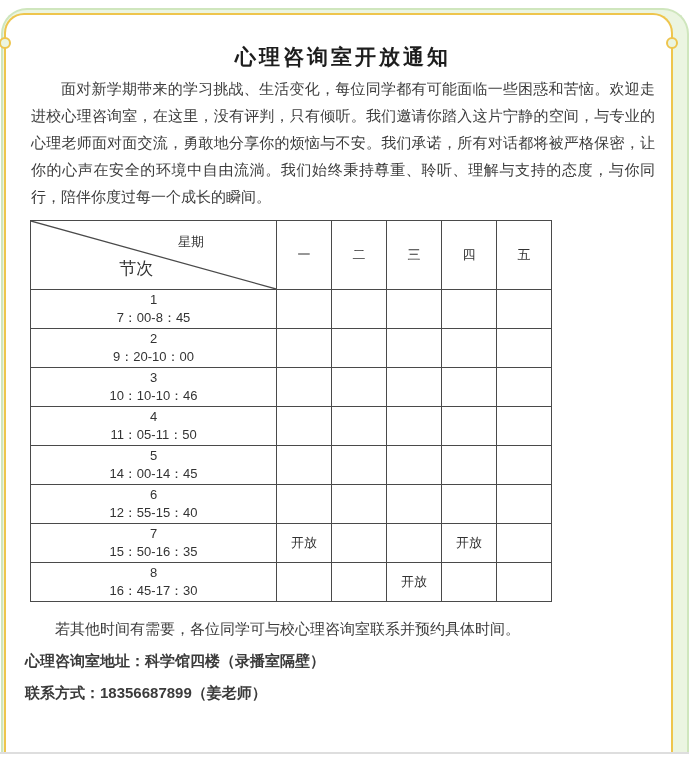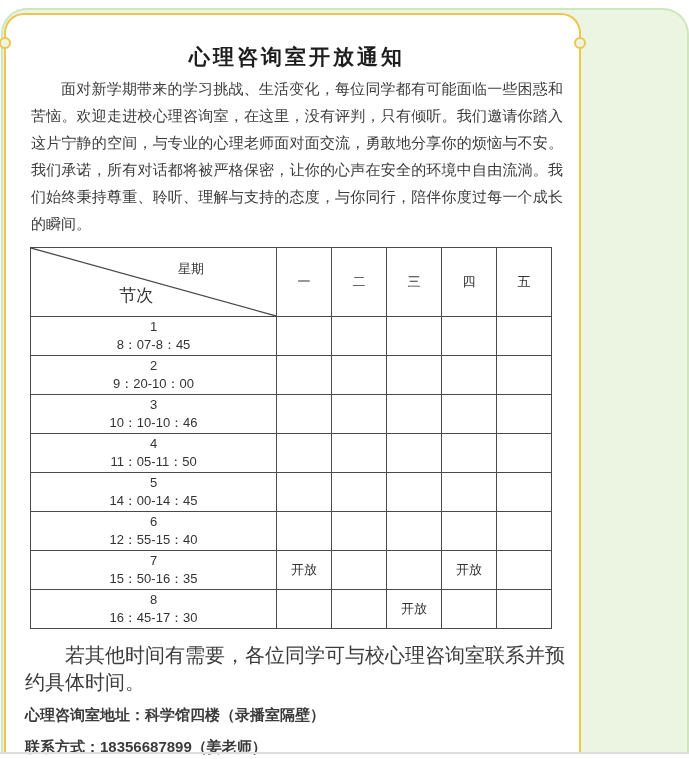--- a/index.html
+++ b/index.html
@@ -24,21 +24,21 @@
     background: #ebf5e1;
     border: 2px solid #cfe6bd;
     border-bottom: none;
     border-radius: 26px 26px 0 0;
   }
 
   
   .card {
     position: absolute;
     left: 4px; top: 13px;
-    width: 577px; height: 739px;
+    width: 669px; height: 739px;
     box-sizing: border-box;
     background: #ffffff;
     border: 2px solid #eec54d;
     border-bottom: none;
     border-radius: 20px 20px 0 0;
   }
 
   .bump {
     position: absolute;
     width: 12px; height: 12px;
@@ -123,21 +123,21 @@
     font-size: 17px;
   }
 
   .period-row td { height: 38px; }
   .pnum, .ptime { line-height: 18px; }
 
   .noon-row td { height: 21px; font-size: 14px; }
 
   .closing {
     margin: 13px 0 0;
-    font-size: 20px;
+    font-size: 15px;
     line-height: 27px;
     text-indent: 2em;
   }
 
   .address {
     margin: 9px 0 12px;
     font-size: 15px;
     line-height: 20px;
     font-weight: 700;
     color: #3b3b3b;
@@ -187,21 +187,21 @@
             <td>一</td>
             <td>二</td>
             <td>三</td>
             <td>四</td>
             <td>五</td>
           </tr>
 
           <tr class="period-row">
             <td class="period-cell">
               <div class="pnum">1</div>
-              <div class="ptime">8：07-8：45</div>
+              <div class="ptime">7：00-8：45</div>
             </td>
             <td></td>
             <td></td>
             <td></td>
             <td></td>
             <td></td>
           </tr>
 
           <tr class="period-row">
             <td class="period-cell">

